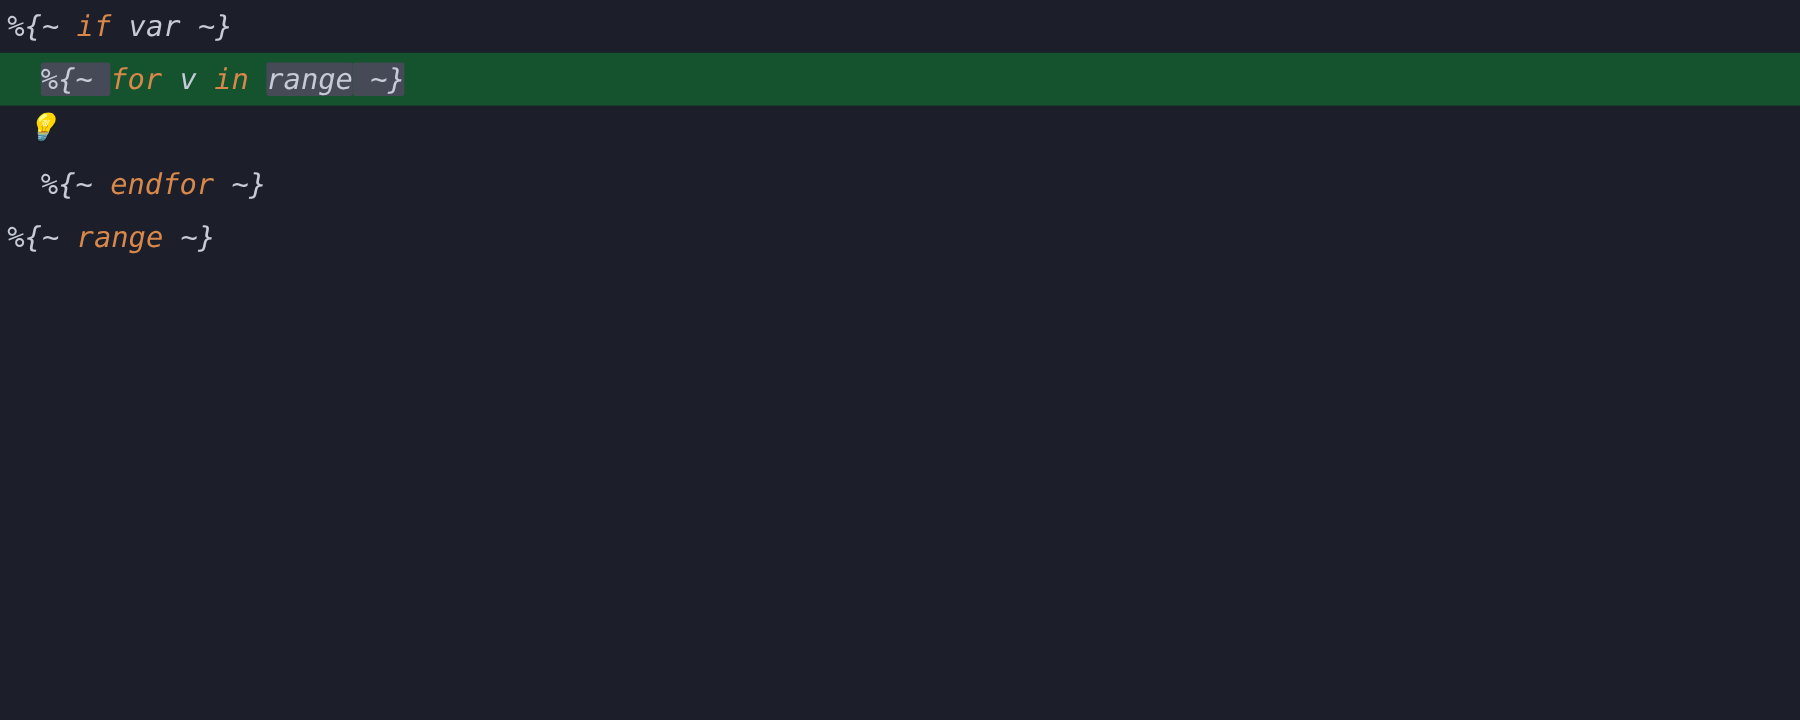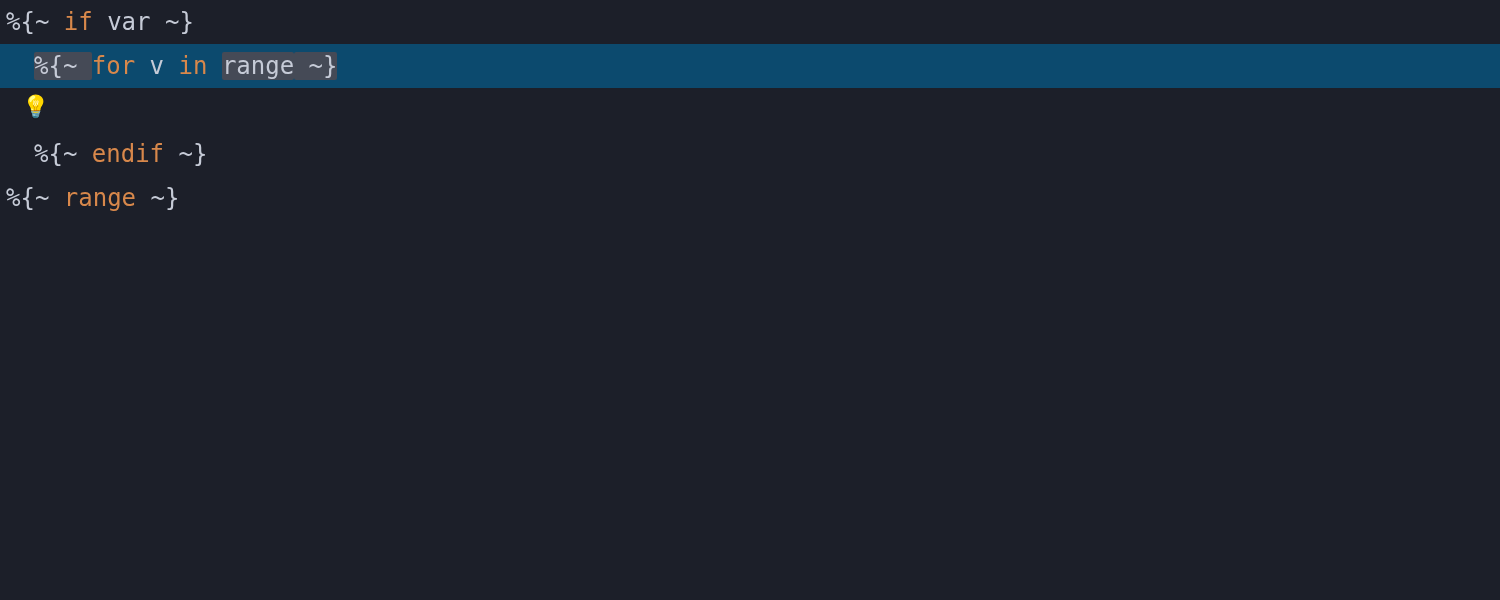--- a/index.html
+++ b/index.html
@@ -11,29 +11,30 @@
     font-family: ui-monospace, "SF Mono", "Menlo", "Consolas", monospace;
     font-size: 24px;
     line-height: 44px;
     color: #c6cbd7;
     overflow: hidden;
   }
   .editor {
     position: relative;
     width: 100%;
     height: 100%;
+    font-style: italic;
   }
   .line {
     position: relative;
     height: 44px;
     white-space: pre;
     padding-left: 6px;
   }
   .line.hl {
-    background: #0c4a6e;
+    background: #14532d;
   }
   .indent-pad1 { display:inline-block; width: 28px; } 
 
   .tok-delim { color: #c6cbd7; }
   .tok-keyword { color: #d8884b; }
   .tok-ident  { color: #c6cbd7; }
 
   
   .delim-box {
     background: #454a56;
@@ -56,19 +57,19 @@
 <body>
 
 <div class="editor">
 
   <div class="line"><span class="tok-delim">%{~ </span><span class="tok-keyword">if</span><span> </span><span class="tok-ident">var</span><span class="tok-delim"> ~}</span></div>
 
   <div class="line hl"><span class="indent-pad1"></span><span class="tok-delim delim-box">%{~ </span><span class="tok-keyword">for</span><span> </span><span class="tok-ident">v</span><span> </span><span class="tok-keyword">in</span><span> </span><span class="tok-ident delim-box">range</span><span class="tok-delim delim-box"> ~}</span></div>
 
   <div class="line"></div>
 
-  <div class="line"><span class="indent-pad1"></span><span class="tok-delim">%{~ </span><span class="tok-keyword">endif</span><span class="tok-delim"> ~}</span></div>
+  <div class="line"><span class="indent-pad1"></span><span class="tok-delim">%{~ </span><span class="tok-keyword">endfor</span><span class="tok-delim"> ~}</span></div>
 
   <div class="line"><span class="tok-delim">%{~ </span><span class="tok-keyword">range</span><span class="tok-delim"> ~}</span></div>
 
   <div class="lightbulb">💡</div>
 
 </div>
 
 </body></html>

